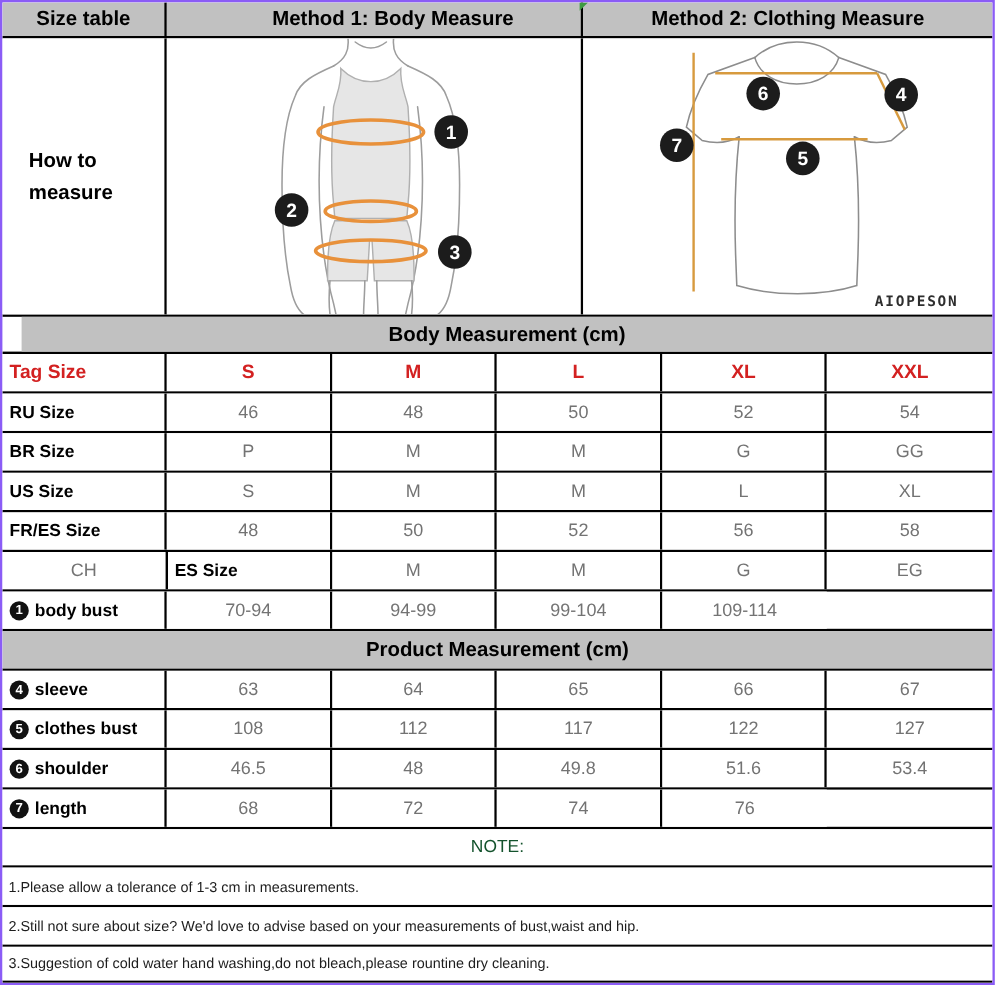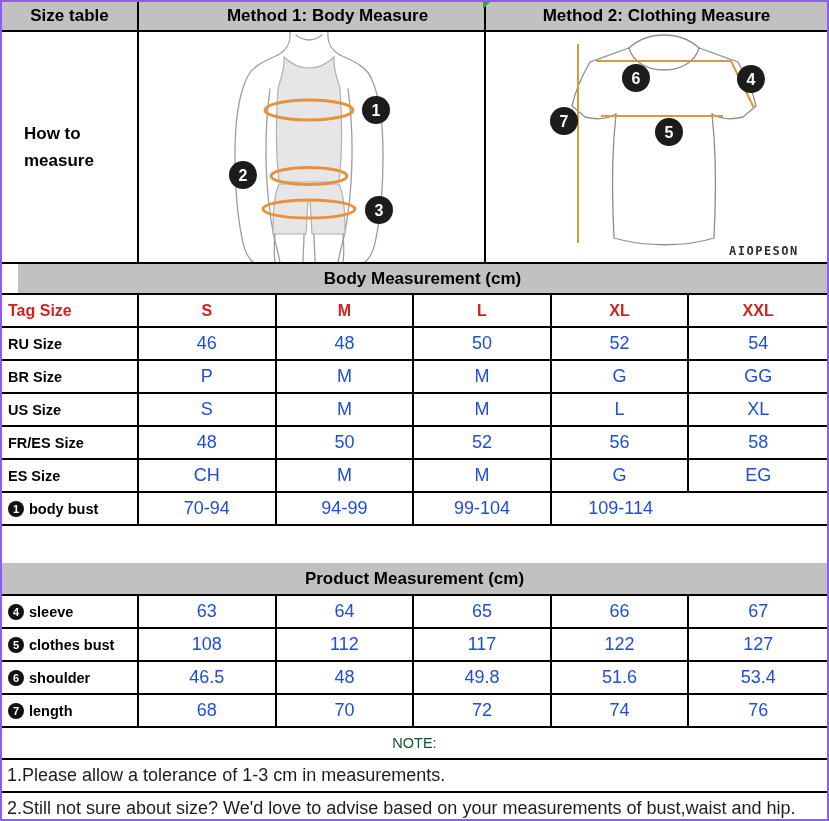--- a/index.html
+++ b/index.html
@@ -11,36 +11,36 @@
   .cell:last-child { border-right:none; }
   .c0 { width:137px; flex:none; }
   .cv { width:137.6px; flex:none; }
   .cm1 { width:347px; flex:none;padding-left:32px; }
   .cm2 { width:341px; flex:none; }
   .full { width:100%; flex:1; }
   .gray { background:#c1c1c1; }
   .h-top { height:30px; }
   .h-diag { height:232px; }
   .h-sect1 { height:31px;padding-left:16px; }
-  .h-sect2 { height:33px;margin-top:37px; }
+  .h-sect2 { height:33px; }
   .h-data { height:33px; }
   .h-notehead { height:32px; }
   .h-note { height:33px; }
   .h-notelast { height:30px; }
   .title { font-weight:bold; font-size:17px; color:#000; }
   .howto { font-weight:bold; font-size:17px; text-align:left; line-height:1.6; padding:0 22px; }
   .label-cell { justify-content:flex-start; padding-left:6px; font-weight:bold; font-size:14.5px; color:#000; }
-  .val { font-size:18px; color:#1d4ed8; }
+  .val { font-size:15px; color:#737373; }
   .red { color:#14532d; }
   .tagrow .label-cell, .tagrow .val { font-weight:bold; color:#d32121; font-size:16px; }
   .badge { display:inline-flex; width:16px; height:16px; border-radius:50%; background:#111; color:#fff;
            font-size:11px; font-weight:bold; align-items:center; justify-content:center; margin-right:5px; flex:none; }
   .badge:empty { display:none; }
   .note-title { font-size:14.5px; }
-  .note-cell { justify-content:flex-start; padding-left:5px; font-size:18px; color:#1d1d1d; }
+  .note-cell { justify-content:flex-start; padding-left:5px; font-size:12px; color:#1d1d1d; }
   .diag-cell { padding:0; }
   .diag-cell svg { display:block; width:100%; height:100%; }
   #green-marker { position:absolute; left:481px; top:0; width:0; height:0;
                   border-left:7px solid #3f9b42; border-bottom:7px solid transparent; }
   .outline { stroke:#9d9d9d; stroke-width:1.3; fill:none; stroke-linecap:round; }
   .garment { fill:#e6e6e6; stroke:#b0b0b0; stroke-width:1.2; }
   .shirtline { stroke:#8d8d8d; stroke-width:1.3; fill:none; stroke-linecap:round; }
   .meas { stroke:#e8913b; stroke-width:3; fill:none; }
   .measline { stroke:#d79a3e; stroke-width:2; fill:none; }
   .bcircle { fill:#1c1c1c; }
@@ -170,24 +170,24 @@
     <div class="cell c0 label-cell">
         <span>FR/ES Size</span>
       </div>
     <div class="cell cv val">48</div>
     <div class="cell cv val">50</div>
     <div class="cell cv val">52</div>
     <div class="cell cv val">56</div>
     <div class="cell cv val">58</div>
   </div>
   <div class="row h-data">
+    <div class="cell cv val">CH</div>
     <div class="cell c0 label-cell">
         <span>ES Size</span>
       </div>
-    <div class="cell cv val">CH</div>
     <div class="cell cv val">M</div>
     <div class="cell cv val">M</div>
     <div class="cell cv val">G</div>
     <div class="cell cv val">EG</div>
   </div>
   <div class="row h-data">
     <div class="cell c0 label-cell">
         <span class="badge">1</span>
         <span>body bust</span>
       </div>
@@ -233,31 +233,33 @@
     <div class="cell cv val">49.8</div>
     <div class="cell cv val">51.6</div>
     <div class="cell cv val">53.4</div>
   </div>
   <div class="row h-data">
     <div class="cell c0 label-cell">
         <span class="badge">7</span>
         <span>length</span>
       </div>
     <div class="cell cv val">68</div>
-    <div class="cell cv val">70</div>
     <div class="cell cv val">72</div>
     <div class="cell cv val">74</div>
     <div class="cell cv val">76</div>
   </div>
 
   <div class="row h-notehead">
     <div class="cell full red note-title">NOTE:</div>
   </div>
 
   <div class="row h-note">
     <div class="cell full note-cell">1.Please allow a tolerance of 1-3 cm in measurements.</div>
   </div>
   <div class="row h-note">
     <div class="cell full note-cell">2.Still not sure about size? We'd love to advise based on your measurements of bust,waist and hip.</div>
   </div>
+  <div class="row h-notelast">
+    <div class="cell full note-cell">3.Suggestion of cold water hand washing,do not bleach,please rountine dry cleaning.</div>
+  </div>
 
   <div id="green-marker"></div>
 </div>
 
 </body></html>

